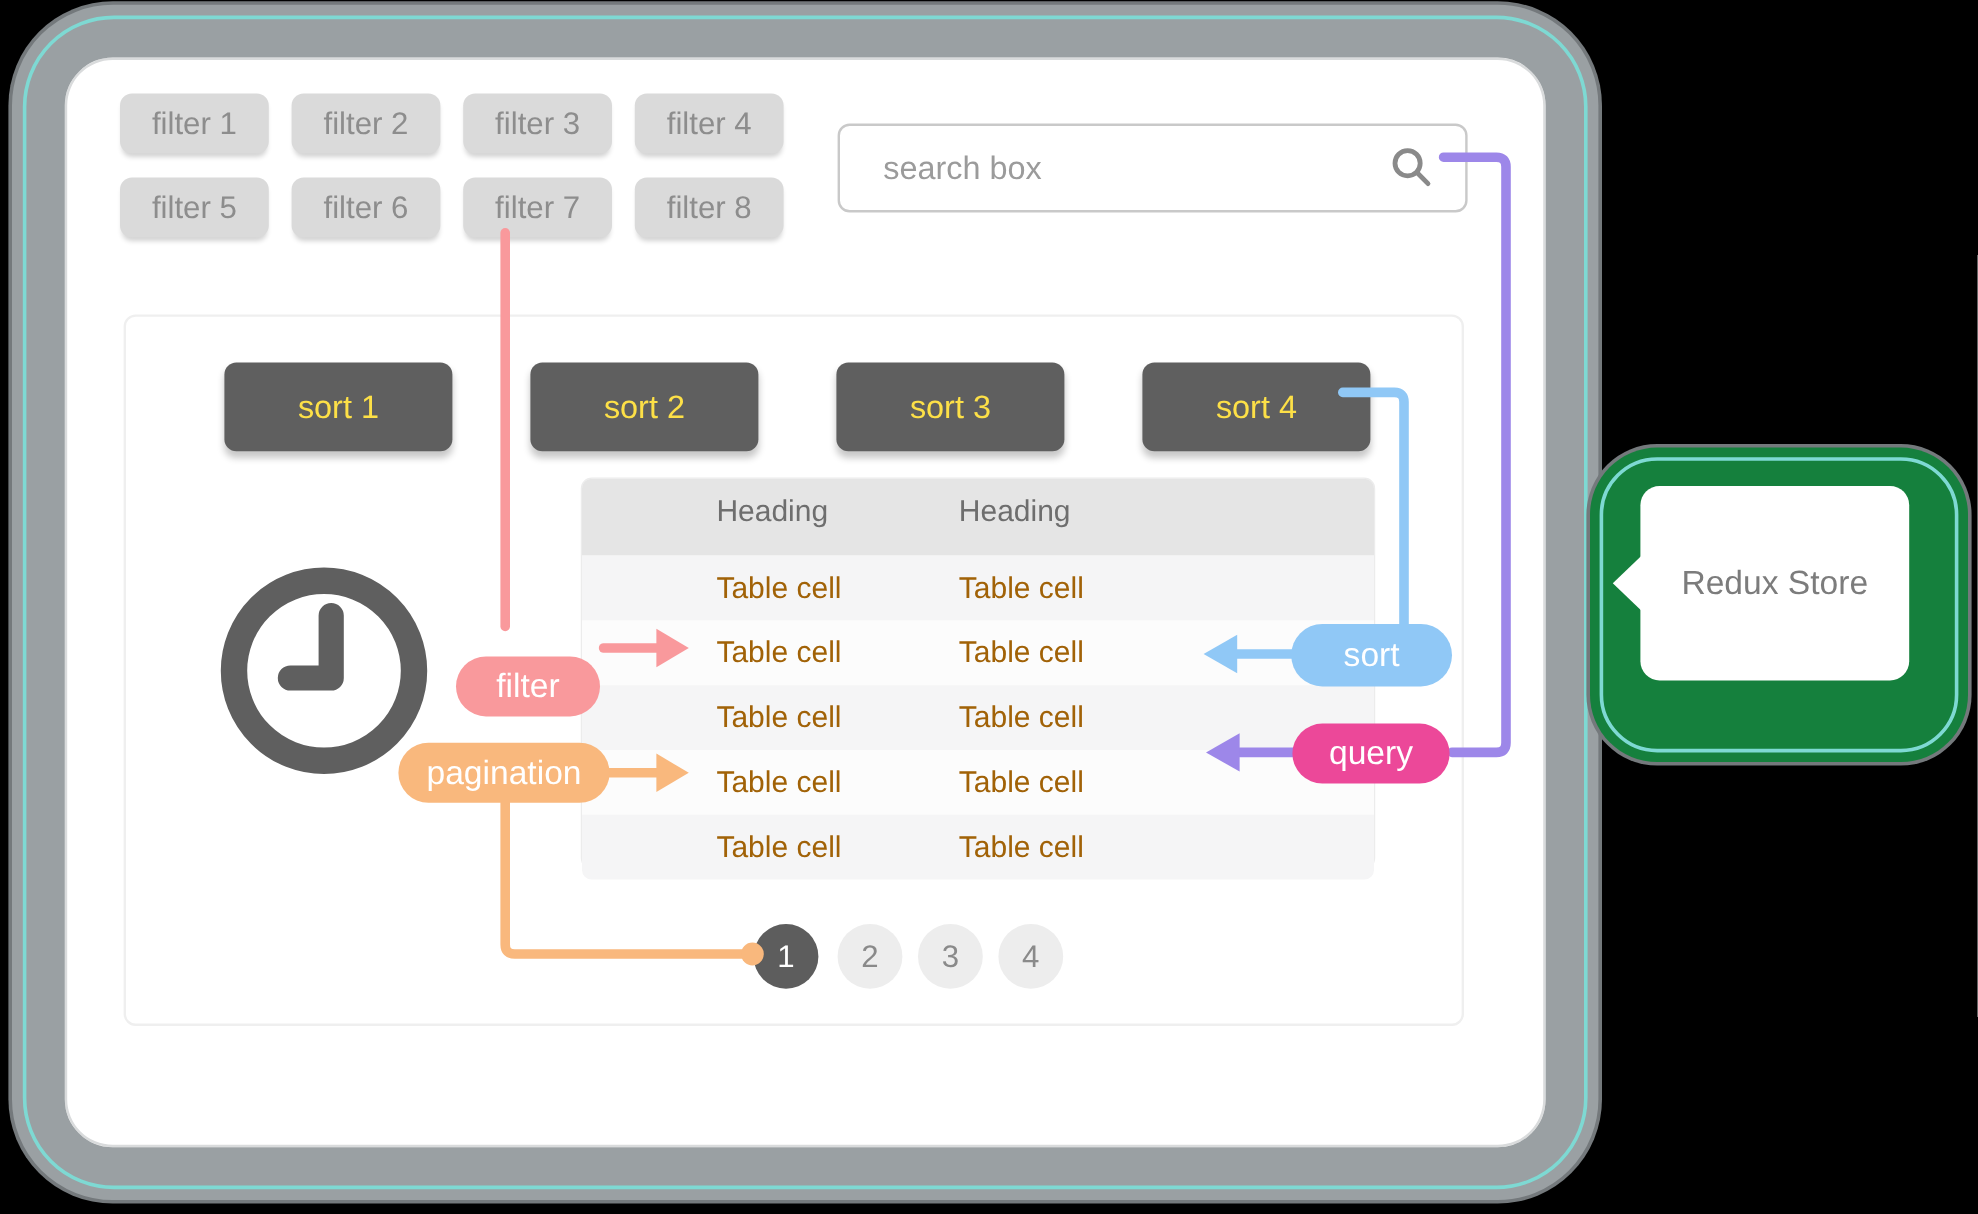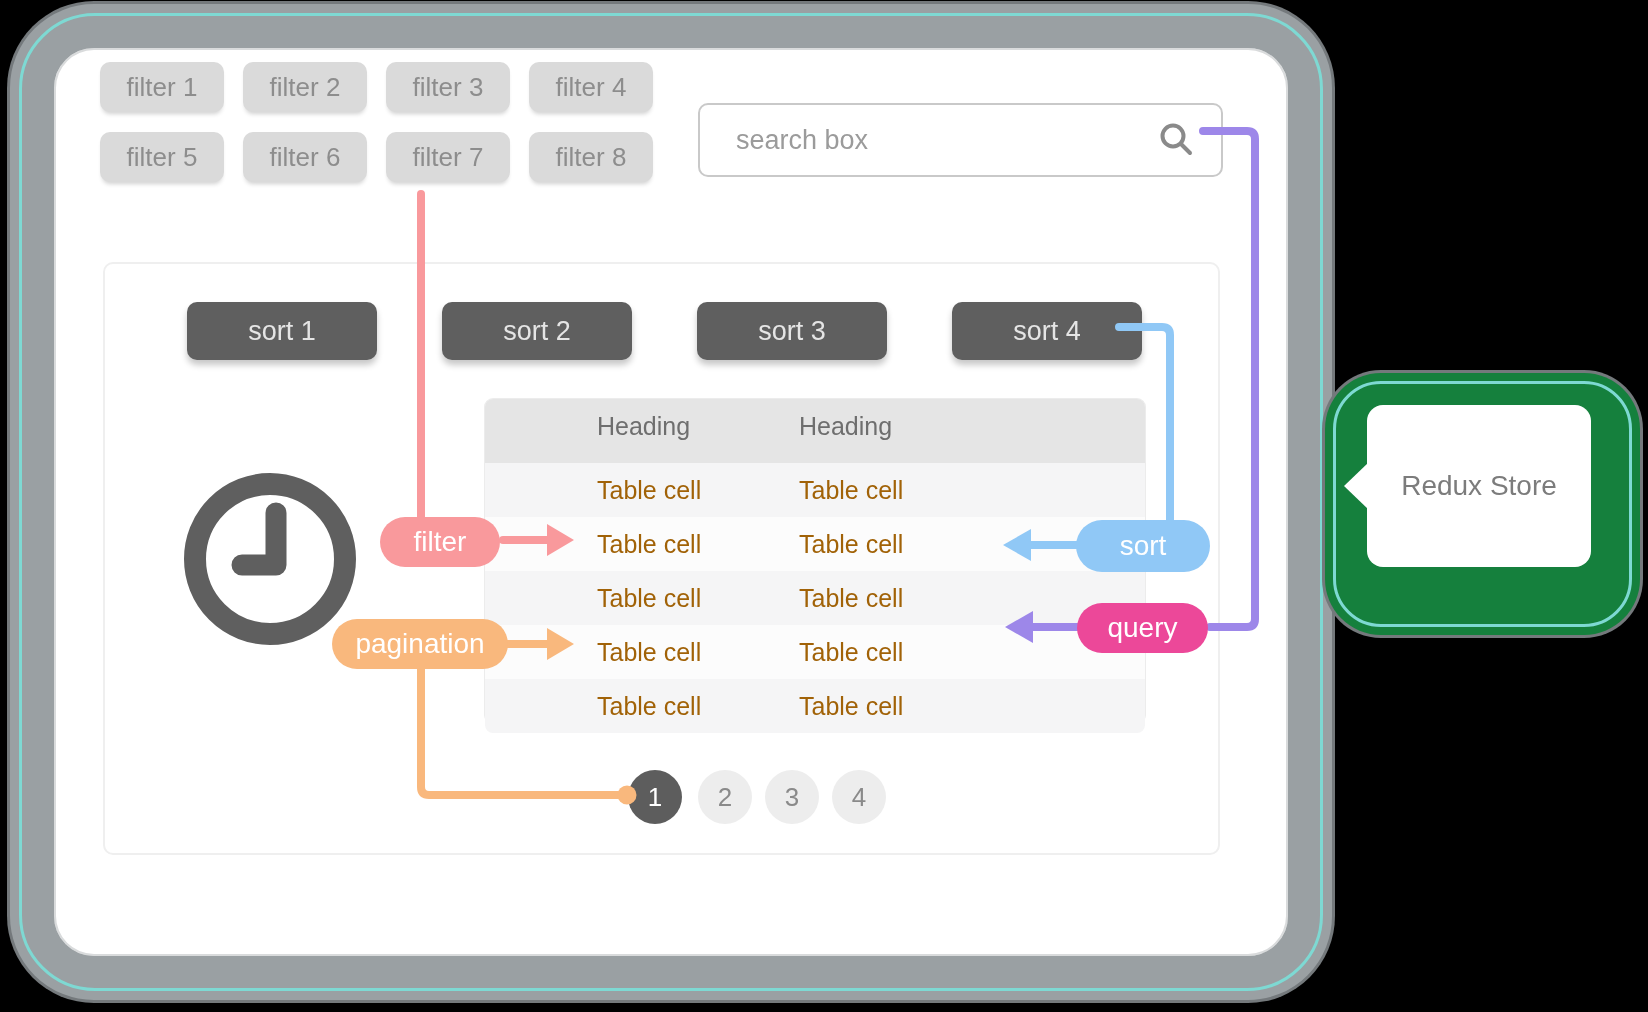--- a/index.html
+++ b/index.html
@@ -16,21 +16,21 @@
     border-radius:84px;box-shadow:0 0 0 3px #74797c, inset 0 0 0 2px #d9dbdc;
   }
   .win-teal{
     position:absolute;left:19px;top:13px;width:1304px;height:978px;
     box-sizing:border-box;border:3px solid #7ed9d3;border-radius:76px;
     pointer-events:none;z-index:1;
   }
 
   
   .filters{
-    position:absolute;left:100px;top:62px;width:553px;
+    position:absolute;left:100px;top:78px;width:553px;
     display:flex;flex-wrap:wrap;column-gap:19px;row-gap:20px;z-index:2;
   }
   .filter-btn{
     width:124px;height:50px;background:#dadada;border-radius:10px;
     display:flex;align-items:center;justify-content:center;
     color:#8d8d8d;font-size:26px;box-shadow:0 4px 4px -2px rgba(0,0,0,.18);
     cursor:pointer;
   }
 
   
@@ -44,23 +44,23 @@
   .search-input::placeholder{color:#9b9b9b;opacity:1;}
   .search-icon{position:absolute;right:28px;top:18px;width:38px;height:38px;}
 
   
   .panel{
     position:absolute;left:103px;top:262px;width:1117px;height:593px;
     box-sizing:border-box;border:2px solid #efefef;border-radius:10px;
     background:#fff;z-index:2;
   }
   .sort-btn{
-    position:absolute;top:38px;width:190px;height:58px;background:#5f5f5f;
+    position:absolute;top:38px;width:190px;height:74px;background:#5f5f5f;
     border-radius:10px;display:flex;align-items:center;justify-content:center;
-    color:#e5e5e5;font-size:27px;box-shadow:0 5px 6px rgba(0,0,0,.22);cursor:pointer;
+    color:#fde047;font-size:27px;box-shadow:0 5px 6px rgba(0,0,0,.22);cursor:pointer;
   }
   .sort-1{left:82px;}.sort-2{left:337px;}.sort-3{left:592px;}.sort-4{left:847px;}
 
   
   .table{
     position:absolute;left:380px;top:135px;width:660px;height:324px;
     border-radius:8px;box-shadow:0 0 0 1px #ececec;background:#fafafa;
   }
   .t-head{
     position:relative;height:64px;background:#e5e5e5;border-radius:8px 8px 0 0;
@@ -84,21 +84,21 @@
   .pg-1{left:523px;}.pg-2{left:593px;}.pg-3{left:660px;}.pg-4{left:727px;}
 
   
   .overlay{position:absolute;inset:0;z-index:5;pointer-events:none;}
 
   
   .pill{
     position:absolute;display:flex;align-items:center;justify-content:center;
     color:#fff;font-size:28px;z-index:6;
   }
-  .pill-filter{left:380px;top:517px;width:120px;height:50px;background:#f9999c;border-radius:25px;}
+  .pill-filter{left:380px;top:547px;width:120px;height:50px;background:#f9999c;border-radius:25px;}
   .pill-pagination{left:332px;top:619px;width:176px;height:50px;background:#f9b87d;border-radius:25px;}
   .pill-sort{left:1076px;top:520px;width:134px;height:52px;background:#90c8f6;border-radius:26px;}
   .pill-query{left:1077px;top:603px;width:131px;height:50px;background:#ec4899;border-radius:25px;}
 
   
   .redux-outer{
     position:absolute;left:1325px;top:373px;width:315px;height:262px;
     background:#15803d;border-radius:56px;box-shadow:0 0 0 3px #74797c;z-index:4;
   }
   .redux-teal{

